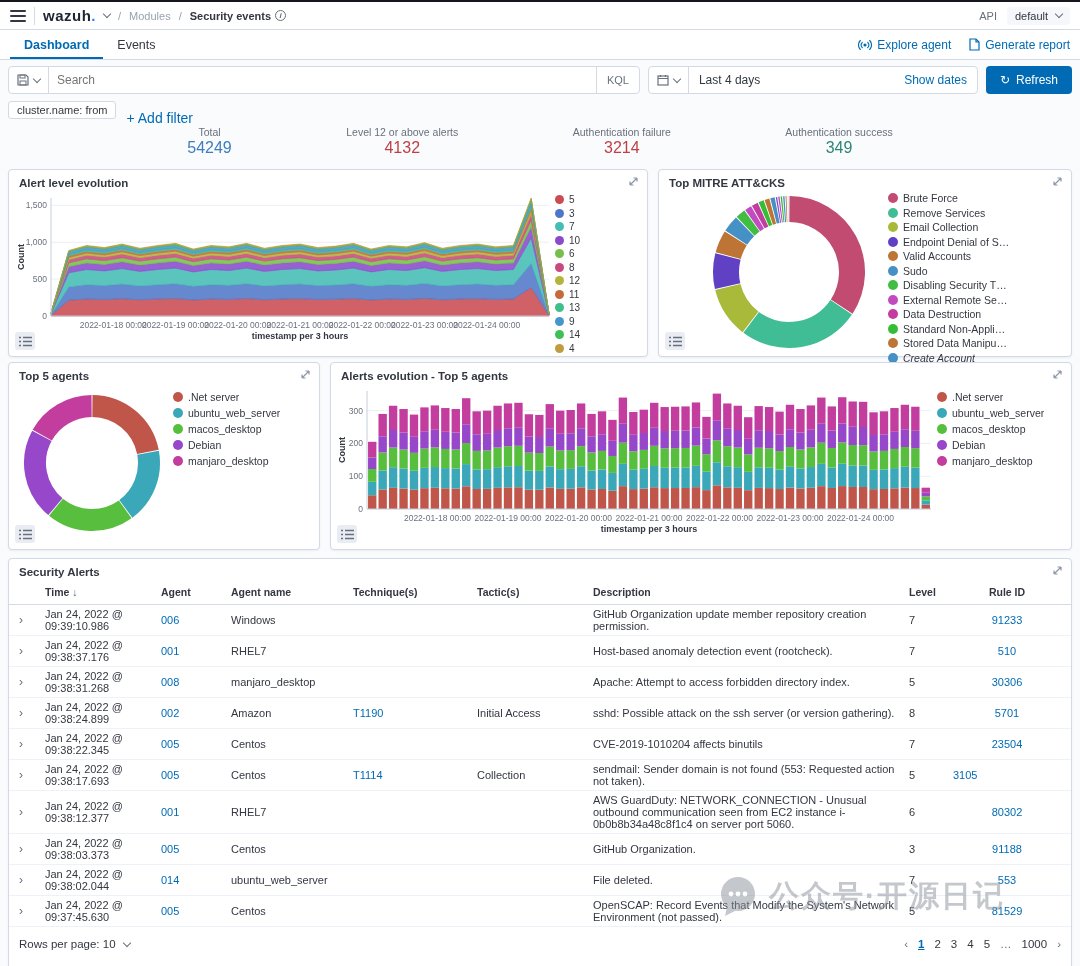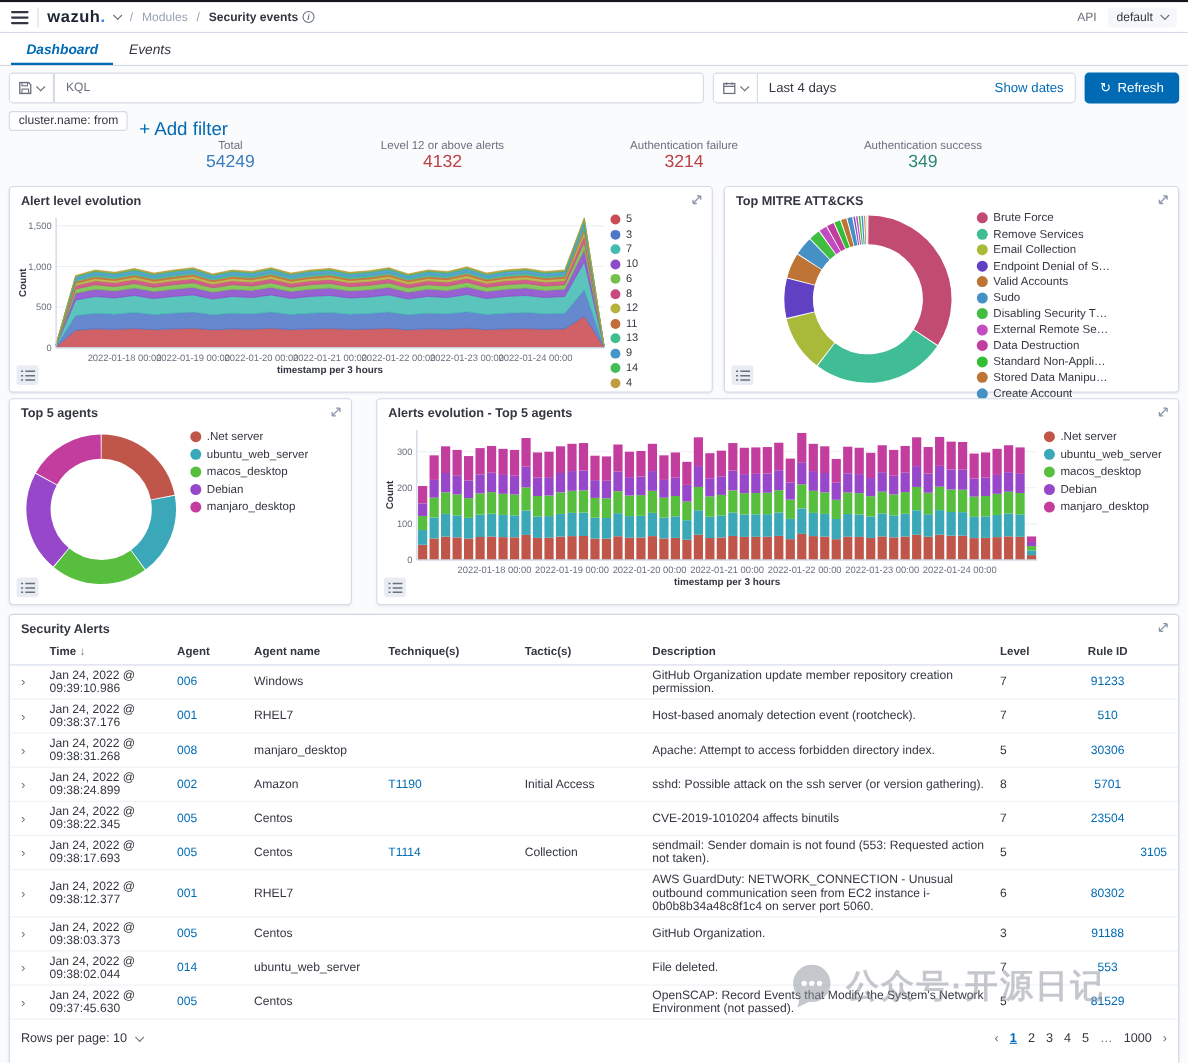--- a/index.html
+++ b/index.html
@@ -24,21 +24,21 @@
   .crumb-page { color:#343741; font-size:11px; font-weight:bold; display:flex; align-items:center; gap:4px;}
   .info-i { width:11px; height:11px; border:1px solid #69707D; border-radius:50%;
     font-size:8px; line-height:9px; text-align:center; color:#69707D; font-style:italic;}
   .nav-right { margin-left:auto; display:flex; align-items:center; gap:10px; }
   .api-lbl { color:#69707D; font-size:11px; }
   .api-select { background:#f5f7fa; border-radius:4px; padding:3px 8px; font-size:11px;
     display:flex; align-items:center; gap:8px; cursor:pointer; }
   
   .tabbar { height:30px; background:#fff; border-bottom:1px solid #d3dae6;
     display:flex; align-items:stretch; padding:0 10px; }
-  .tab { padding:0 14px; display:flex; align-items:center; font-size:12.5px; cursor:pointer;font-style:italic; }
+  .tab { padding:0 14px; display:flex; align-items:center; font-size:12.5px; cursor:pointer; }
   .tab.active { color:#006BB4; font-weight:bold; box-shadow: inset 0 -2px 0 #006BB4; }
   .tab-actions { margin-left:auto; display:flex; align-items:center; gap:18px; }
   .tab-link { color:#006BB4; font-size:12px; display:flex; align-items:center; gap:5px; cursor:pointer; }
   
   .toolbar { display:flex; gap:8px; margin:6px 8px 0; height:28px; }
   .querybar { flex:1; display:flex; align-items:center; background:#fff;
     border:1px solid #d3dae6; border-radius:4px; }
   .qb-addon { padding:0 8px; height:100%; display:flex; align-items:center; gap:5px;
     border-right:1px solid #d3dae6; cursor:pointer; color:#69707D; }
   .qb-input { flex:1; border:none; outline:none; font-size:12px; padding:0 8px;
@@ -49,21 +49,21 @@
     border:1px solid #d3dae6; border-radius:4px; }
   .date-val { flex:1; padding:0 10px; font-size:12px; color:#343741; }
   .show-dates { padding:0 10px; color:#006BB4; font-size:12px; cursor:pointer; }
   .refresh-btn { background:#006BB4; color:#fff; border:none; border-radius:4px;
     padding:0 14px; font-size:12px; display:flex; align-items:center; gap:6px;
     cursor:pointer; font-family:inherit; }
   
   .filterrow { display:flex; align-items:center; gap:10px; margin:5px 8px 0; height:21px; }
   .filter-pill { background:#fff; border:1px solid #d3dae6; border-radius:3px;
     padding:2px 8px; font-size:11px; color:#343741; cursor:pointer; }
-  .add-filter { color:#006BB4; font-size:17px; cursor:pointer;margin-top:16px; }
+  .add-filter { color:#006BB4; font-size:14px; cursor:pointer;margin-top:16px; }
   
   .stats { display:flex; justify-content:space-around; padding:6px 130px 4px; height:44px; }
   .stat { text-align:center; }
   .stat-label { font-size:10.5px; color:#69707D; }
   .stat-value { font-size:16px; margin-top:1px; }
   
   .prow { display:flex; gap:10px; margin:5px 8px 0; }
   .panel { background:#fff; border:1px solid #d3dae6; border-radius:4px;
     position:relative; box-shadow:0 1px 2px rgba(152,162,179,.15); }
   .ptitle { font-size:11.5px; font-weight:bold; color:#343741; padding:7px 10px 1px; }
@@ -120,32 +120,49 @@
     <span class="api-select">
         <span>default</span>
         <span class="chev"></span>
       </span>
   </div>
 </div>
 
 <div class="tabbar">
   <div class="tab active">Dashboard</div>
   <div class="tab">Events</div>
+  <div class="tab-actions">
+    <span class="tab-link">
+      <svg width="14" height="12" viewBox="0 0 14 12">
+          <circle cx="7" cy="6" r="1.6" fill="#006BB4"></circle>
+          <path d="M4.3 3.3a4 4 0 0 0 0 5.4M2.3 1.5a6.5 6.5 0 0 0 0 9M9.7 3.3a4 4 0 0 1 0 5.4M11.7 1.5a6.5 6.5 0 0 1 0 9" stroke="#006BB4" stroke-width="1.1" fill="none" stroke-linecap="round"></path>
+        </svg>
+      <span>Explore agent</span>
+    </span>
+    <span class="tab-link">
+      <svg width="11" height="13" viewBox="0 0 11 13">
+          <path d="M1 1h6l3 3v8H1z" fill="none" stroke="#006BB4" stroke-width="1.2"></path>
+          <path d="M7 1v3h3" fill="none" stroke="#006BB4" stroke-width="1.2"></path>
+        </svg>
+      <span>Generate report</span>
+    </span>
+  </div>
 </div>
 
 <div class="toolbar">
   <div class="querybar">
     <div class="qb-addon">
       <svg width="12" height="12" viewBox="0 0 12 12">
           <path d="M1 1h8l2 2v8H1z" fill="none" stroke="#69707D" stroke-width="1.2"></path>
           <rect x="3" y="7" width="6" height="4" fill="none" stroke="#69707D"></rect>
           <rect x="3" y="1" width="5" height="3" fill="none" stroke="#69707D"></rect>
         </svg>
       <span class="chev"></span>
     </div>
+    <input class="qb-input" type="text" placeholder="Search" style="">
     <div class="qb-kql">KQL</div>
   </div>
   <div class="datebar">
     <div class="qb-addon">
       <svg width="12" height="12" viewBox="0 0 12 12">
           <rect x="1" y="2" width="10" height="9" fill="none" stroke="#69707D" stroke-width="1.2"></rect>
           <path d="M1 4.5h10M3.5 1v2M8.5 1v2" stroke="#69707D" stroke-width="1.2"></path>
         </svg>
       <span class="chev"></span>
     </div>
@@ -345,21 +362,21 @@
           <div class="lg">
             <span class="dot" style="height: 10px; width: 10px; background: rgb(53, 189, 53);"></span>
             <span style="white-space: nowrap; overflow: hidden; text-overflow: ellipsis;">Standard Non-Appli…</span>
           </div>
           <div class="lg">
             <span class="dot" style="height: 10px; width: 10px; background: rgb(189, 116, 53);"></span>
             <span style="white-space: nowrap; overflow: hidden; text-overflow: ellipsis;">Stored Data Manipu…</span>
           </div>
           <div class="lg">
             <span class="dot" style="height: 10px; width: 10px; background: rgb(69, 144, 196);"></span>
-            <span style="white-space: nowrap; overflow: hidden; text-overflow: ellipsis;">Create Account</span>
+            <span style="white-space: nowrap; overflow: hidden; text-overflow: ellipsis; font-style: italic;">Create Account</span>
           </div>
         </div>
     </div>
     <span class="ltoggle">
         <svg width="13" height="11" viewBox="0 0 13 11">
           <path d="M0 1.5h2M0 5.5h2M0 9.5h2M4 1.5h9M4 5.5h9M4 9.5h9" stroke="#69707D" stroke-width="1.4"></path>
         </svg>
       </span>
   </div>
 </div>
@@ -400,21 +417,21 @@
             <span style="white-space: nowrap; overflow: hidden; text-overflow: ellipsis;">manjaro_desktop</span>
           </div>
         </div>
     </div>
     <span class="ltoggle">
         <svg width="13" height="11" viewBox="0 0 13 11">
           <path d="M0 1.5h2M0 5.5h2M0 9.5h2M4 1.5h9M4 5.5h9M4 9.5h9" stroke="#69707D" stroke-width="1.4"></path>
         </svg>
       </span>
   </div>
-  <div class="panel" style="flex:1;height:188px;margin-left:12px;">
+  <div class="panel" style="flex:1;height:188px;">
     <div class="ptitle">Alerts evolution - Top 5 agents</div>
     <span class="expand"><svg width="11" height="11" viewBox="0 0 11 11">
           <path d="M2 9L9 2M9 2H5.5M9 2v3.5M2 9h3.5M2 9V5.5" stroke="#8b97a8" stroke-width="1.2" fill="none"></path>
         </svg></span>
     <div class="pbody" style="padding-left:6px;">
       <svg id="barChart" width="600" height="152">
           <line x1="30" y1="126" x2="594" y2="126" stroke="#eceff4"></line>
           <text x="26" y="129" text-anchor="end" font-size="8.5" fill="#69707D">0</text>
           <line x1="30" y1="93.22222222222223" x2="594" y2="93.22222222222223" stroke="#eceff4"></line>
           <text x="26" y="96.22222222222223" text-anchor="end" font-size="8.5" fill="#69707D">100</text>
@@ -809,21 +826,21 @@
       </div>
       <div class="tgrid trow">
         <span class="rowchev">›</span>
         <span class="tcell">Jan 24, 2022 @ 09:38:17.693</span>
         <span class="tcell"><a>005</a></span>
         <span class="tcell">Centos</span>
         <span class="tcell"><a>T1114</a></span>
         <span class="tcell">Collection</span>
         <span class="tcell" style="padding-right: 10px;">sendmail: Sender domain is not found (553: Requested action not taken).</span>
         <span class="tcell">5</span>
-        <span class="tcell" style="text-align: right;"><a>3105</a></span>
+        <span class="tcell" style="text-align: left;"><a>3105</a></span>
       </div>
       <div class="tgrid trow">
         <span class="rowchev">›</span>
         <span class="tcell">Jan 24, 2022 @ 09:38:12.377</span>
         <span class="tcell"><a>001</a></span>
         <span class="tcell">RHEL7</span>
         <span class="tcell"></span>
         <span class="tcell"></span>
         <span class="tcell" style="padding-right: 10px;">AWS GuardDuty: NETWORK_CONNECTION - Unusual outbound communication seen from EC2 instance i-0b0b8b34a48c8f1c4 on server port 5060.</span>
         <span class="tcell">6</span>

